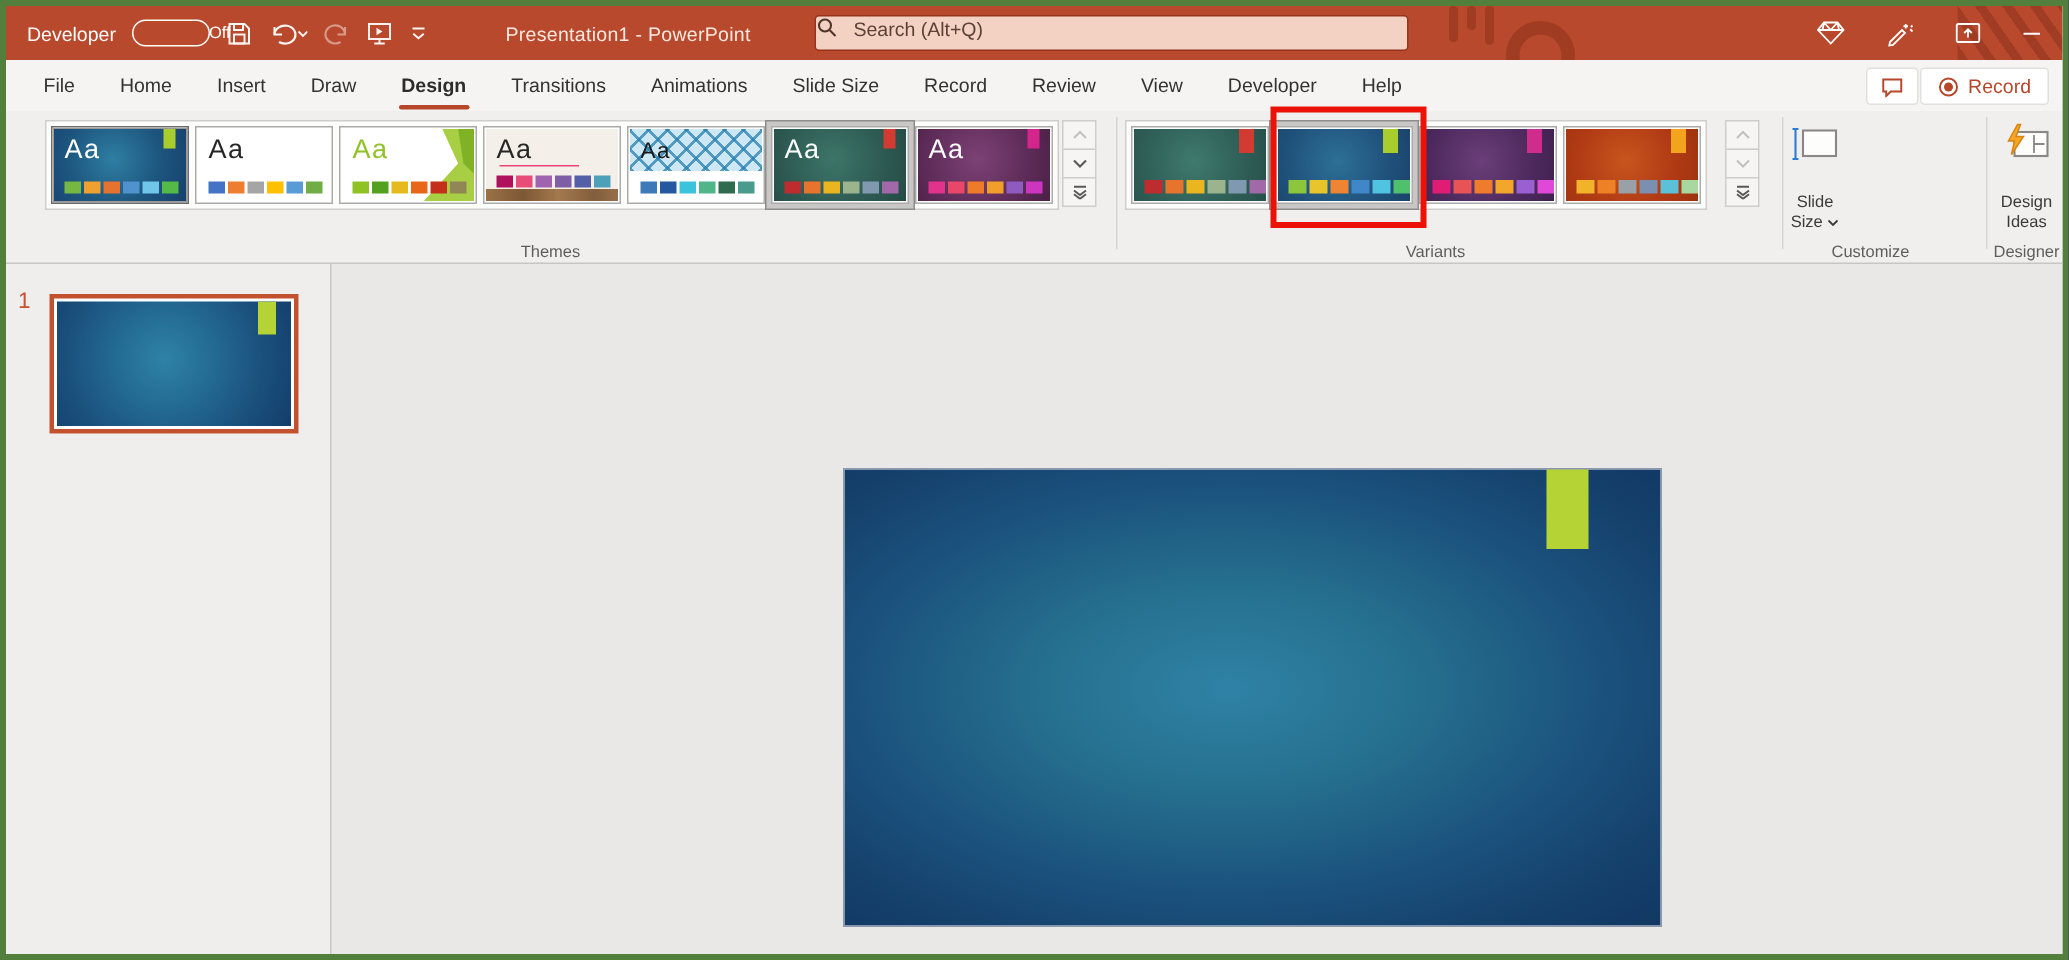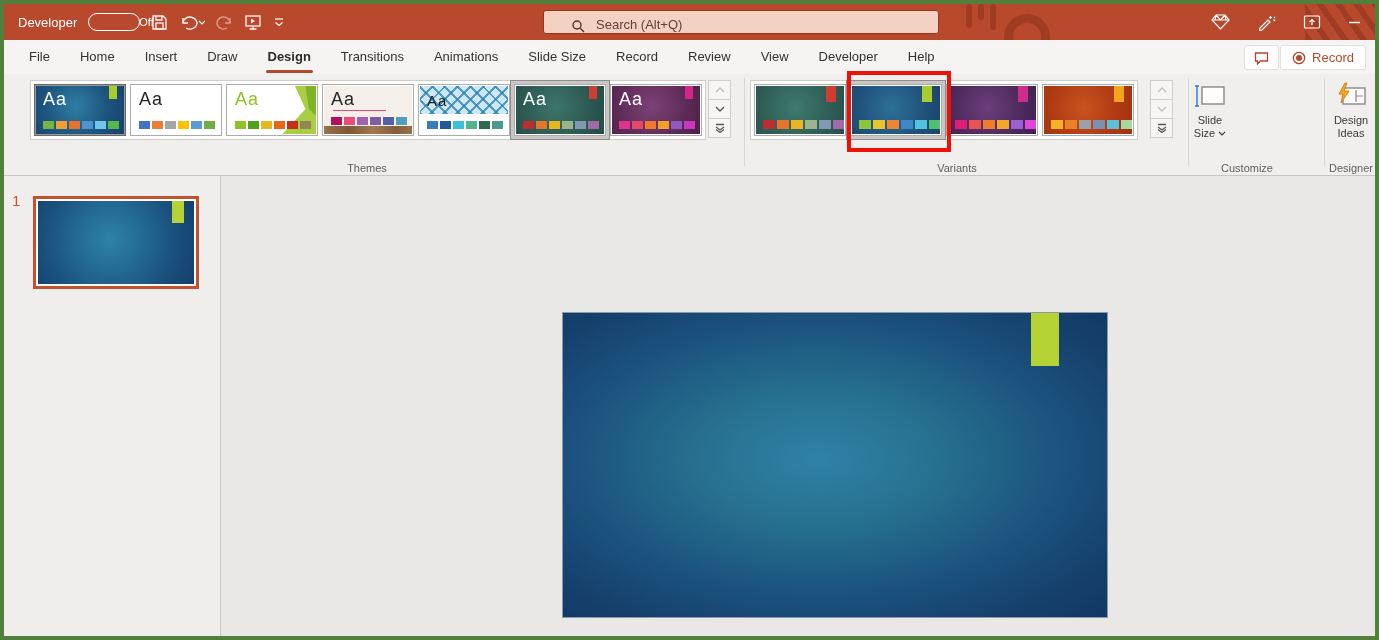--- a/index.html
+++ b/index.html
@@ -14,21 +14,21 @@
   .tb-deco .donut{position:absolute;width:46px;height:46px;border:9px solid rgba(70,12,2,.22);border-radius:50%;}
   .tb-deco .stripes{position:absolute;right:0;top:0;width:70px;height:36px;background:repeating-linear-gradient(55deg,rgba(60,10,0,.20) 0 6px,transparent 6px 15px);}
   .tb-left{position:absolute;left:14px;top:0;height:36px;display:flex;align-items:center;gap:11px;}
   .autosave-label{font-size:13px;}
   .toggle{width:52px;height:18px;border:1px solid #fff;border-radius:10px;display:flex;align-items:center;gap:6px;padding:0 4px;cursor:pointer;}
   .toggle .dot{width:10px;height:10px;border-radius:50%;background:#fff;}
   .toggle .state{font-size:11px;margin-left:40px;}
   .qat-icon{display:flex;align-items:center;opacity:.95;}
   .qat-icon svg{display:block;}
   .tb-title{position:absolute;left:333px;top:0;height:36px;display:flex;align-items:center;font-size:13px;color:#fde9e2;letter-spacing:.2px;}
-  .searchbox{position:absolute;left:539px;top:6px;width:396px;height:24px;background:#f3d2c4;border:1px solid #96351c;border-radius:3px;display:flex;align-items:flex-end;gap:9px;padding:0 27px;}
+  .searchbox{position:absolute;left:539px;top:6px;width:396px;height:24px;background:#f3d2c4;border:1px solid #96351c;border-radius:3px;display:flex;align-items:flex-start;gap:9px;padding:0 0;}
   .searchbox input{border:0;background:transparent;outline:none;font-size:13px;color:#53382c;width:100%;}
   .searchbox input::placeholder{color:#5c4136;opacity:1;}
   .tb-right{position:absolute;right:14px;top:0;height:36px;display:flex;align-items:center;gap:27px;}
 
   
   .menubar{position:absolute;left:0;top:36px;width:100%;height:34px;background:#f5f4f2;}
   .tabs{position:absolute;left:10px;top:0;height:34px;display:flex;}
   .tab{position:relative;padding:0 15px;font-size:13px;line-height:33px;color:#33322f;cursor:pointer;white-space:nowrap;}
   .tab.active span{font-weight:700;color:#2d2c2a;}
   .tab.active::after{content:"";position:absolute;left:13px;right:13px;bottom:1px;height:3px;background:#b7472a;border-radius:2px;}
@@ -57,21 +57,21 @@
   .deco-ion::after{content:"";position:absolute;left:9px;right:26px;top:24px;height:1px;background:#e8467c;z-index:2;}
   .g-item[data-theme="theme-ion-boardroom"] .mini-swatches{bottom:9px;}
   .pattern-integral::before{content:"";position:absolute;left:0;right:0;top:0;height:58%;background-color:#cde8f4;background-image:repeating-linear-gradient(45deg,rgba(40,128,176,.75) 0 2px,transparent 2px 9px),repeating-linear-gradient(-45deg,rgba(40,128,176,.75) 0 2px,transparent 2px 9px);}
   .g-item[data-theme="theme-integral"] .mini-aa{font-size:15px;top:6px;}
   .gallery-scroll{position:absolute;top:6px;width:23px;display:flex;flex-direction:column;}
   .scroll-btn{width:23px;height:20px;background:#f6f5f4;border:1px solid #cfcdcb;display:flex;align-items:center;justify-content:center;cursor:pointer;margin-top:-1px;}
   .scroll-btn:first-child{margin-top:0;}
   .v-sep{position:absolute;top:4px;height:88px;width:1px;background:#d8d6d4;}
   .group-label{position:absolute;top:88px;transform:translateX(-50%);font-size:11px;color:#605e5c;white-space:nowrap;}
   .big-btn{position:absolute;top:4px;height:86px;display:flex;flex-direction:column;align-items:center;padding-top:4px;gap:1px;cursor:pointer;border-radius:3px;}
-  .big-btn .lines{display:flex;flex-direction:column;align-items:center;margin-top:3px;}
+  .big-btn .lines{display:flex;flex-direction:column;align-items:center;margin-top:18px;}
   .big-btn .l{font-size:11px;color:#3b3a39;line-height:13px;display:flex;align-items:center;gap:3px;white-space:nowrap;}
   .annotation-box{position:absolute;left:843px;top:-3px;width:104px;height:81px;border:4px solid #ec1208;z-index:20;pointer-events:none;}
 
   
   .main{position:absolute;left:0;top:172px;width:100%;height:460px;background:#e9e8e6;}
   .slide-panel{position:absolute;left:0;top:0;width:217px;height:100%;background:#efeeec;border-right:1px solid #c9c7c5;}
   .slide-num{position:absolute;left:8px;top:16px;font-size:15px;color:#cf4e2e;}
   .slide-thumb{position:absolute;left:29px;top:20px;width:166px;height:93px;border:3px solid #c4512e;background:#fff;padding:2px;cursor:pointer;}
   .slide-thumb .mini-slide{position:relative;width:100%;height:100%;overflow:hidden;background:radial-gradient(circle at 46% 46%,#2f82a6 0%,#236a92 35%,#1a4f7c 70%,#143e6b 100%);}
   .slide-thumb .mini-slide .tabmark{position:absolute;top:0;left:86%;width:12px;height:22px;}
@@ -130,20 +130,21 @@
         </svg>
       </span>
       <span class="qat-icon">
         <svg width="12" height="12" viewBox="0 0 12 12" fill="none" stroke="#fff" stroke-width="1.3">
           <path d="M2 3 h8"></path>
               <path d="M2.5 6.5 l3.5 3 l3.5 -3"></path>
         </svg>
       </span>
     </div>
 
+    <div class="tb-title">Presentation1 - PowerPoint</div>
 
     <div class="searchbox">
       <span>
         <svg width="14" height="14" viewBox="0 0 14 14" fill="none" stroke="#4f342a" stroke-width="1.4">
           <circle cx="6" cy="6" r="4"></circle>
               <path d="M9.2 9.2 L13 13"></path>
         </svg>
       </span>
       <input type="text" placeholder="Search (Alt+Q)" style="">
     </div>

